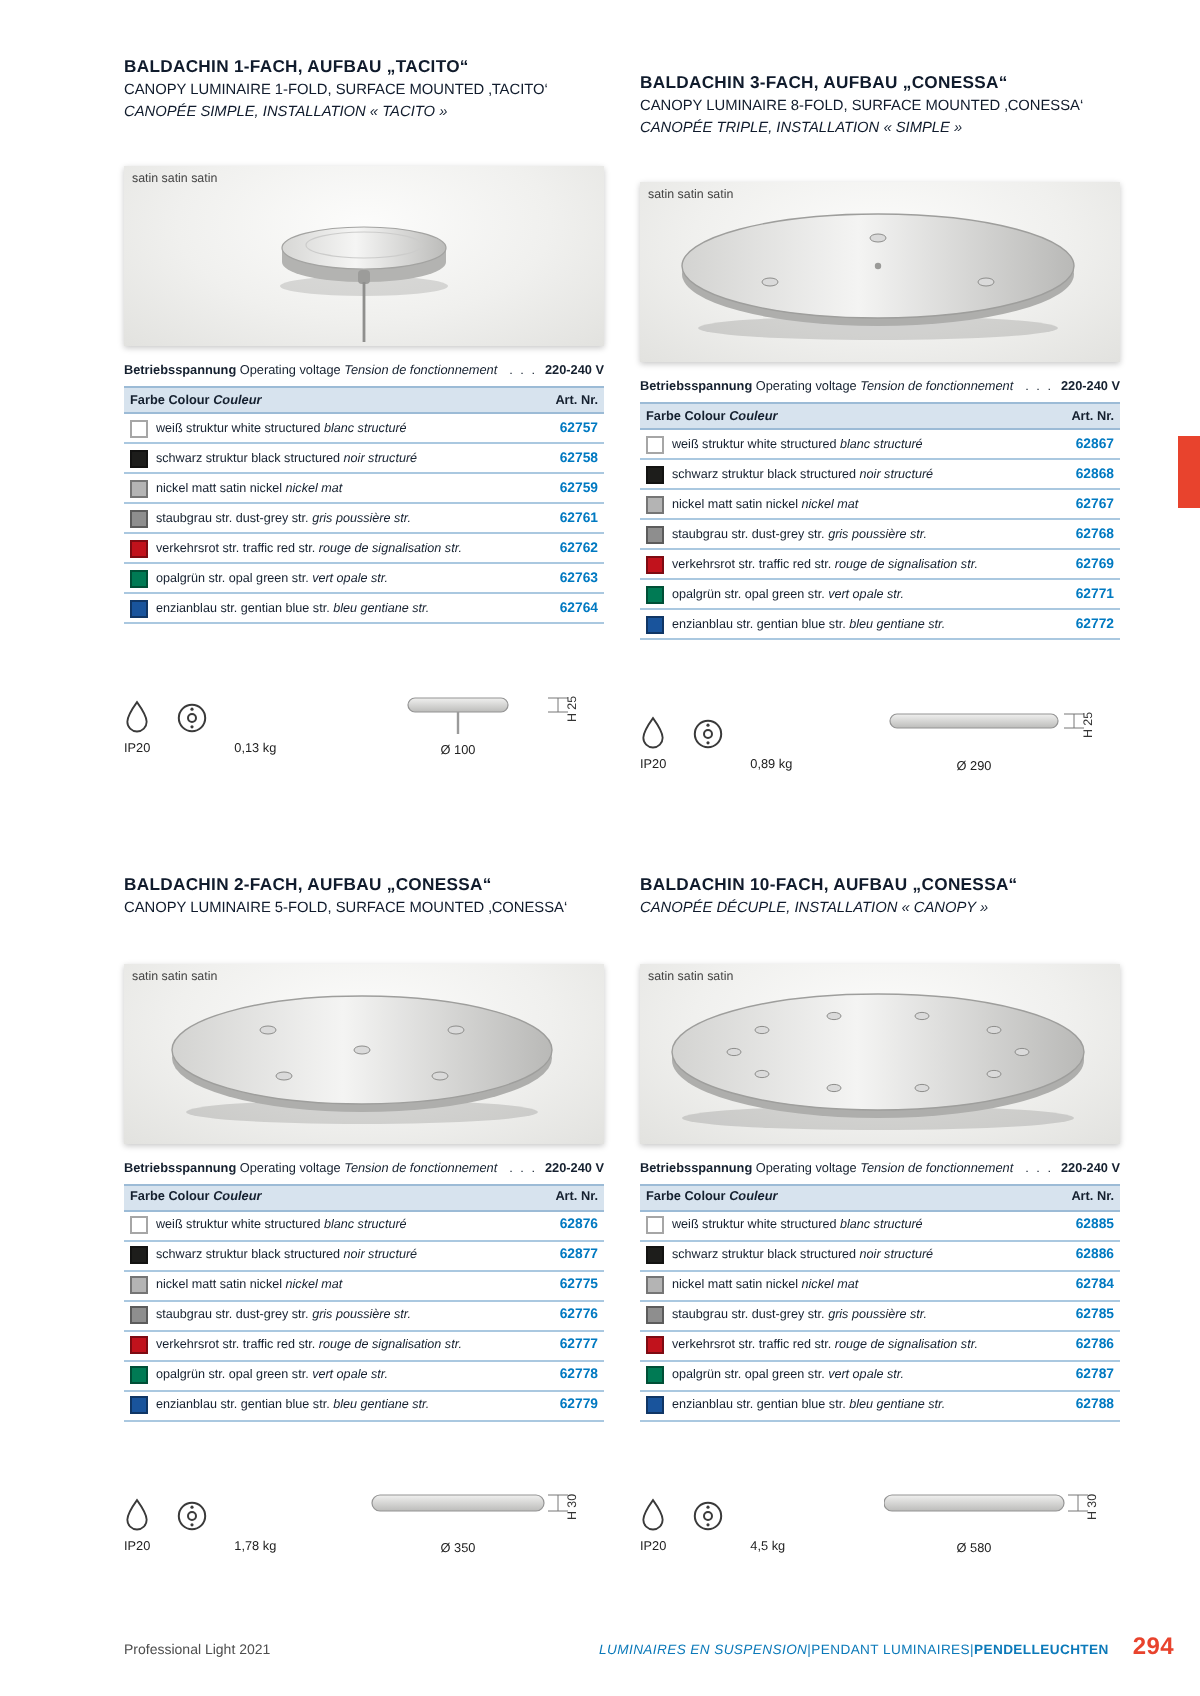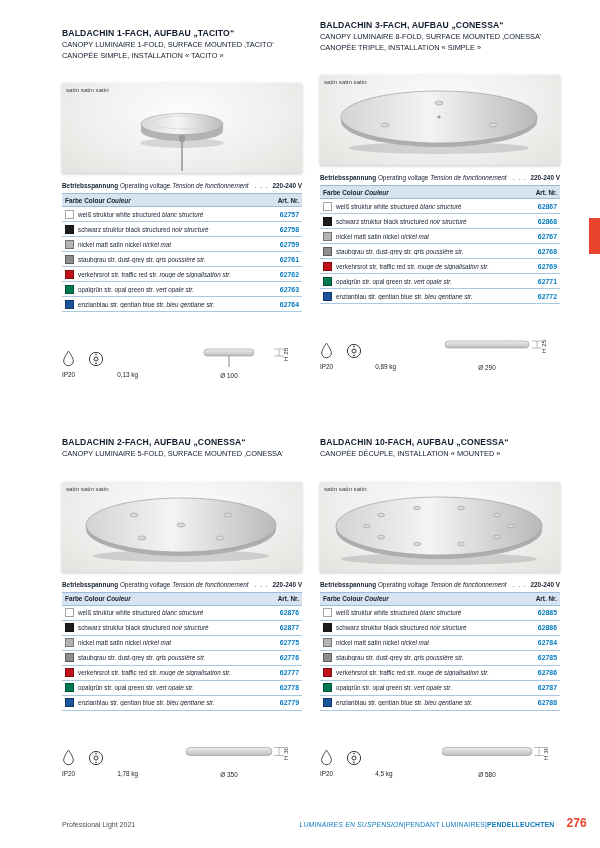--- a/index.html
+++ b/index.html
@@ -1,21 +1,21 @@
 <!DOCTYPE html>
 <html><head>
 <meta charset="utf-8">
 <style>
   *{margin:0;padding:0;box-sizing:border-box}
   html,body{width:600px;height:848px}
   body{position:relative;background:#fff;font-family:"Liberation Sans",sans-serif;color:#15202f;overflow:hidden}
   .quad{position:absolute;width:240px}
   .t1{font-size:8.6px;font-weight:bold;letter-spacing:.15px;color:#101b2c;line-height:11px}
   .t2{font-size:7.4px;color:#101b2c;margin-top:1px;line-height:9.5px}
-  .t3{font-size:7.4px;color:#101b2c;margin-top:1px;line-height:9.5px}
+  .t3{font-size:7.4px;font-style:italic;color:#101b2c;margin-top:1px;line-height:9.5px}
   .imgbox{position:relative;margin-top:23px;height:90px;background:radial-gradient(ellipse at 50% 32%,#fcfcfb 0%,#f0f0ee 55%,#e2e2df 100%);box-shadow:0 1px 3px rgba(0,0,0,.22)}
   .finish{position:absolute;top:3px;left:4px;font-size:6.2px;color:#444}
   .imgbox svg{position:absolute;left:0;top:0;width:100%;height:100%}
   .volt{display:flex;align-items:baseline;margin-top:9px;font-size:6.4px;white-space:nowrap}
   .volt .vl{flex:1}
   .volt b{font-weight:bold}
   .volt i{font-style:italic}
   .vdots{margin:0 4px;letter-spacing:1px}
   .vval{font-weight:bold}
   .tbl{margin-top:4px;border-top:1px solid #9cbbd6}
@@ -144,21 +144,21 @@
         <line x1="90" y1="9" x2="100" y2="9" stroke="#777" stroke-width=".5"></line>
         <line x1="90" y1="16" x2="100" y2="16" stroke="#777" stroke-width=".5"></line>
         <line x1="95" y1="9" x2="95" y2="16" stroke="#777" stroke-width=".5"></line>
         <text x="104" y="21" font-size="6.2" fill="#333" transform="rotate(-90,104,21)">H 25</text>
       </svg>
       <div class="dlab">Ø 100</div>
     </div>
   </div>
 </section>
 
-<section class="quad" style="left:320px;top:20px">
+<section class="quad" style="left:320px;top:36px">
   <h2 class="t1">BALDACHIN 3-FACH, AUFBAU „CONESSA“</h2>
   <div class="t2">CANOPY LUMINAIRE 8-FOLD, SURFACE MOUNTED ‚CONESSA‘</div>
   <div class="t3">CANOPÉE TRIPLE, INSTALLATION « SIMPLE »</div>
   <div class="imgbox">
     <span class="finish">satin satin satin</span>
     <svg viewBox="0 0 240 90">
       <defs>
           <linearGradient id="g2" x1="0" y1="0" x2="1" y2="0">
             <stop offset="0" stop-color="#d3d3d1"></stop>
             <stop offset=".45" stop-color="#f4f4f3"></stop>
@@ -360,21 +360,21 @@
         <line x1="95" y1="8.5" x2="95" y2="16.5" stroke="#777" stroke-width=".5"></line>
         <text x="104" y="21" font-size="6.2" fill="#333" transform="rotate(-90,104,21)">H 30</text>
       </svg>
       <div class="dlab">Ø 350</div>
     </div>
   </div>
 </section>
 
 <section class="quad" style="left:320px;top:437px">
   <h2 class="t1">BALDACHIN 10-FACH, AUFBAU „CONESSA“</h2>
-  <div class="t3">CANOPÉE DÉCUPLE, INSTALLATION « MOUNTED »</div>
+  <div class="t3">CANOPÉE DÉCUPLE, INSTALLATION « CANOPY »</div>
   <div class="imgbox">
     <span class="finish">satin satin satin</span>
     <svg viewBox="0 0 240 90">
       <defs>
           <linearGradient id="g4" x1="0" y1="0" x2="1" y2="0">
             <stop offset="0" stop-color="#d3d3d1"></stop>
             <stop offset=".45" stop-color="#f4f4f3"></stop>
             <stop offset="1" stop-color="#b9b9b7"></stop>
           </linearGradient>
         </defs>
@@ -480,15 +480,15 @@
 <div class="tabmark"></div>
 
 <div class="footer">
   <span class="fl">Professional Light 2021</span>
   <span class="frg">
     <i>LUMINAIRES EN SUSPENSION</i>
       <span> | </span>
       <span>PENDANT LUMINAIRES</span>
       <span> | </span>
       <b>PENDELLEUCHTEN</b>
-    <span class="pagenum">276</span>
+    <span class="pagenum">294</span>
   </span>
 </div>
 
 </body></html>

